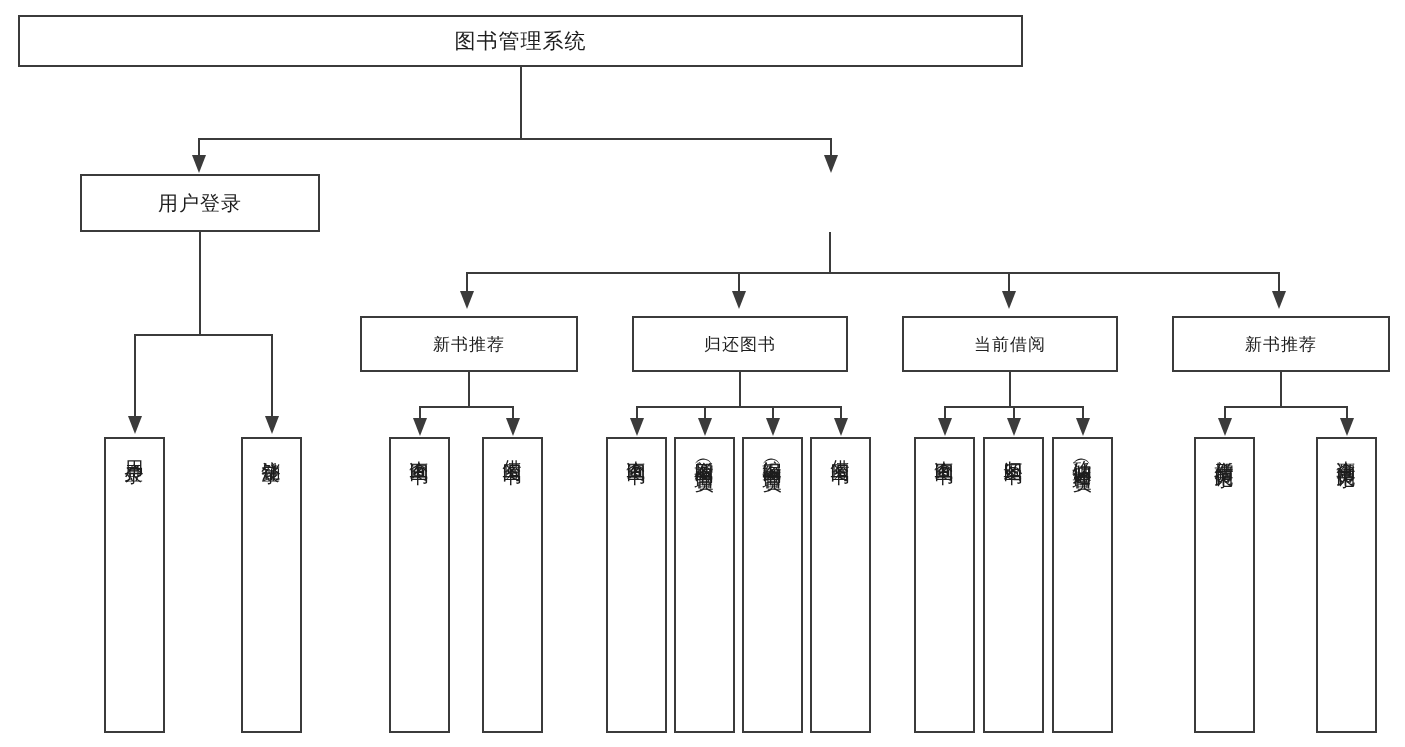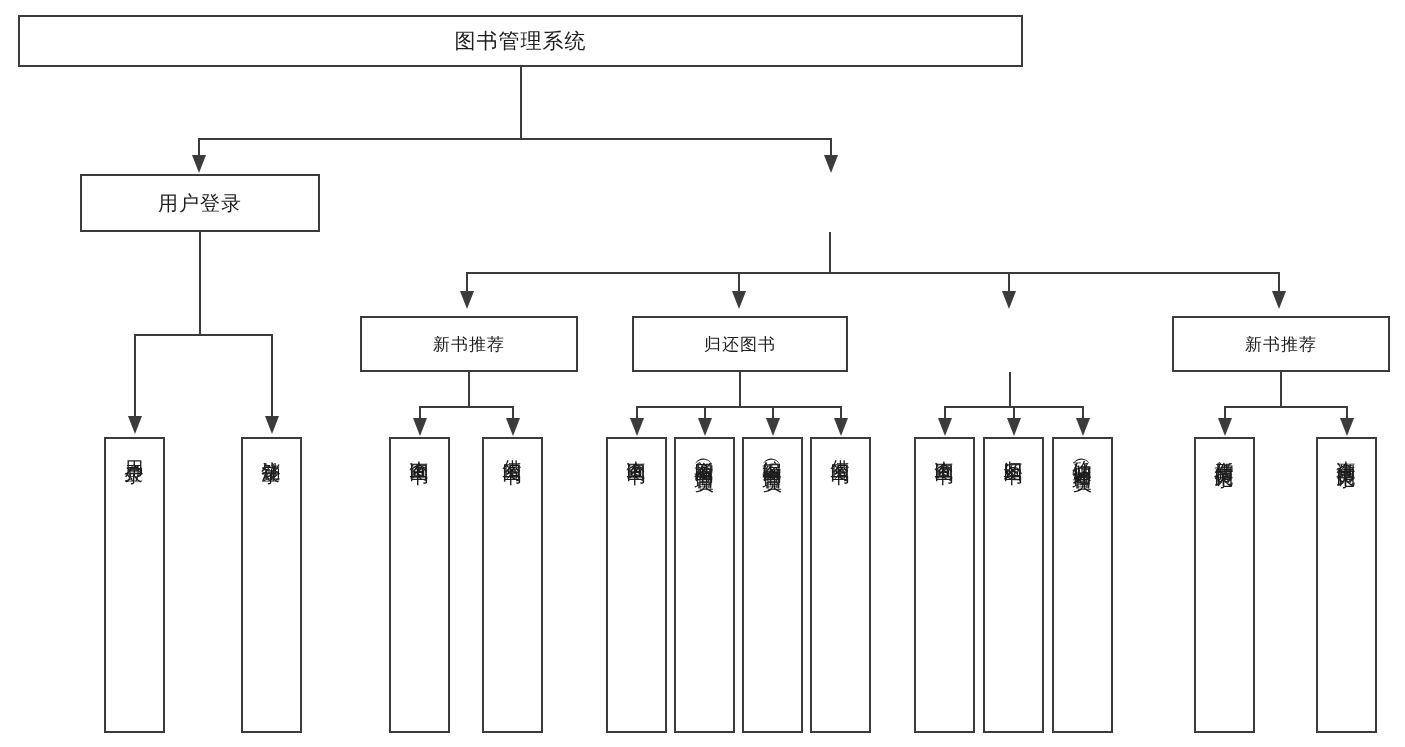--- a/index.html
+++ b/index.html
@@ -123,20 +123,23 @@
   <div class="arrow" style="left:1002px; top:291px;"></div>
   <div class="vline" style="left:1278px; top:272px; height:22px;"></div>
   <div class="arrow" style="left:1272px; top:291px;"></div>
 
   <div class="node lvl2" style="left:360px; top:316px; width:218px; height:56px;">
     <span class="htext">新书推荐</span>
   </div>
   <div class="node lvl2" style="left:632px; top:316px; width:216px; height:56px;">
     <span class="htext">归还图书</span>
   </div>
+  <div class="node lvl2" style="left:902px; top:316px; width:216px; height:56px;">
+    <span class="htext">当前借阅</span>
+  </div>
   <div class="node lvl2" style="left:1172px; top:316px; width:218px; height:56px;">
     <span class="htext">新书推荐</span>
   </div>
 
   <div class="vline" style="left:468px; top:372px; height:36px;"></div>
   <div class="hline" style="left:419px; top:406px; width:95px;"></div>
   <div class="vline" style="left:419px; top:406px; height:14px;"></div>
   <div class="arrow" style="left:413px; top:418px;"></div>
   <div class="vline" style="left:512px; top:406px; height:14px;"></div>
   <div class="arrow" style="left:506px; top:418px;"></div>

